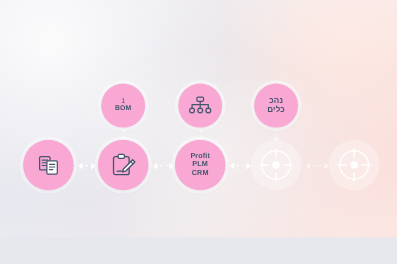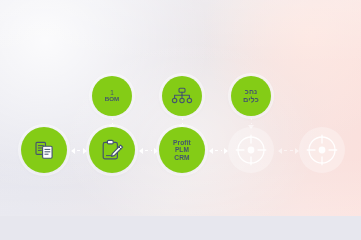--- a/index.html
+++ b/index.html
@@ -50,21 +50,21 @@
   }
   .bg-vignette {
     position:absolute; inset:0;
     background:linear-gradient(to bottom, rgba(255,255,255,.22) 0%, rgba(255,255,255,0) 30%, rgba(255,255,255,0) 72%, rgba(255,255,255,.18) 100%);
   }
 
   
   .node {
     position:absolute;
     border-radius:50%;
-    background:#84cc16;
+    background:#f9a8d4;
     display:flex;
     align-items:center;
     justify-content:center;
     box-shadow:0 1px 5px rgba(120,125,150,.14), 0 0 0 3px rgba(255,255,255,.55);
   }
   .node.faded {
     background:rgba(255,255,255,.30);
     box-shadow:none;
   }
   .node-lg { width:46px; height:46px; }

